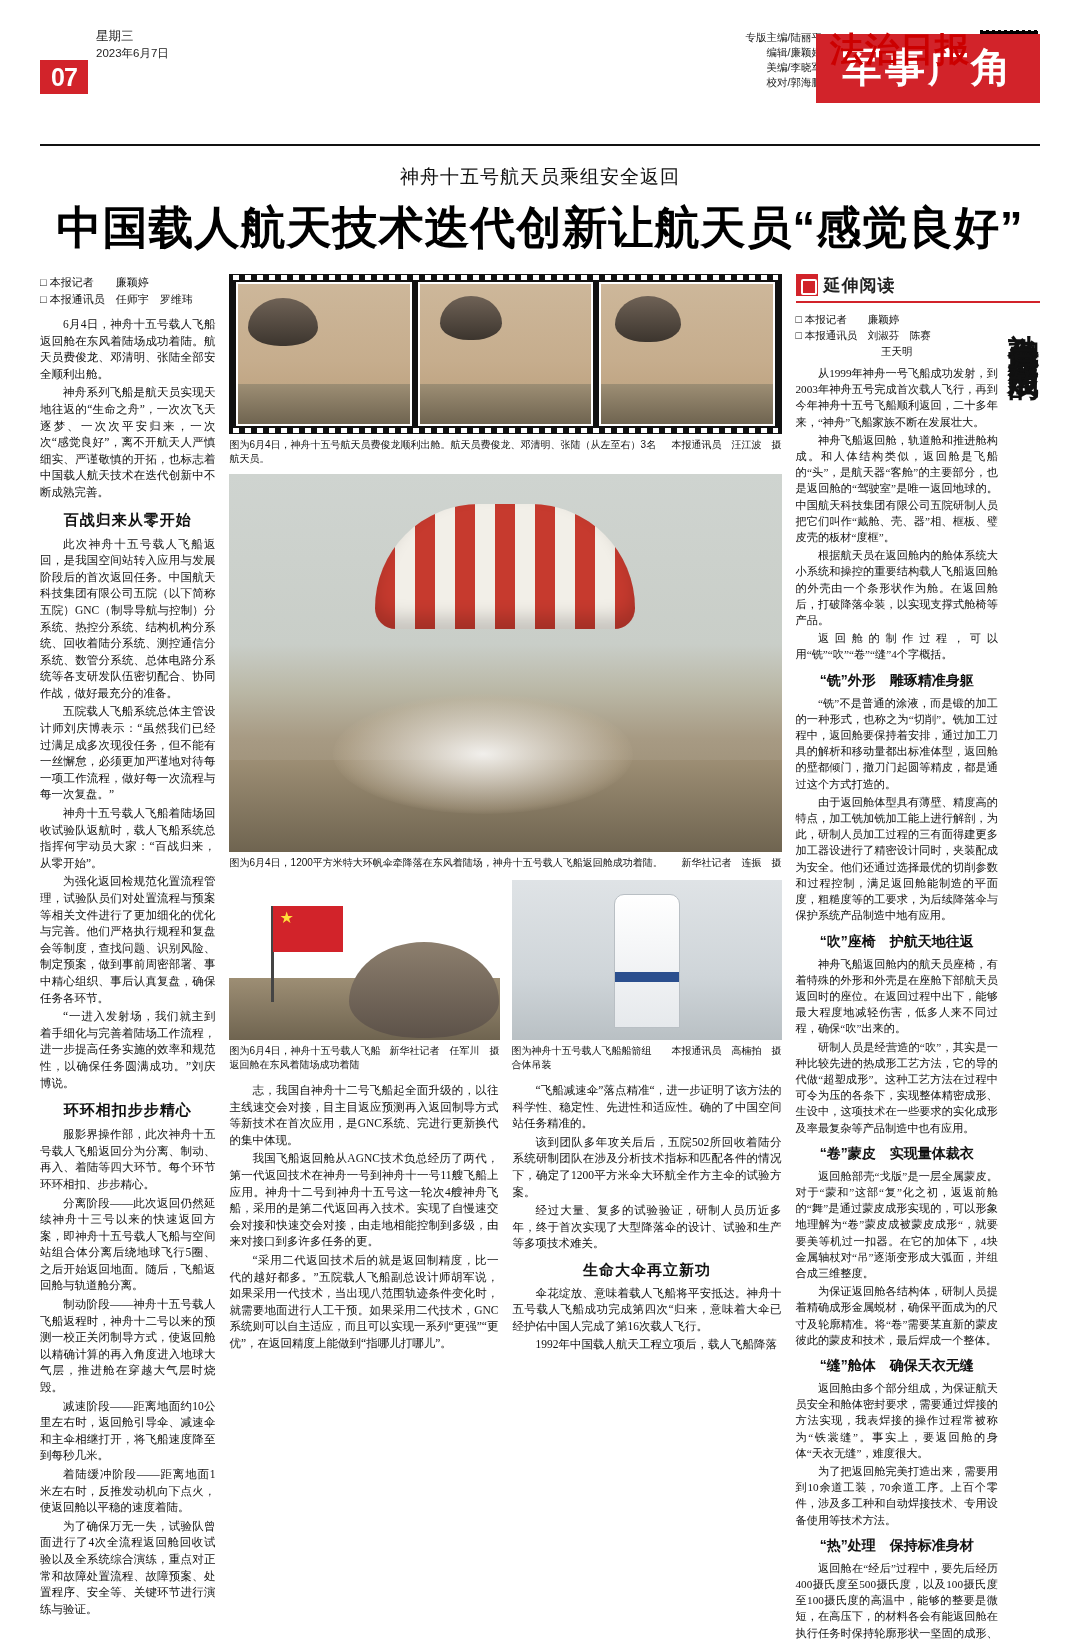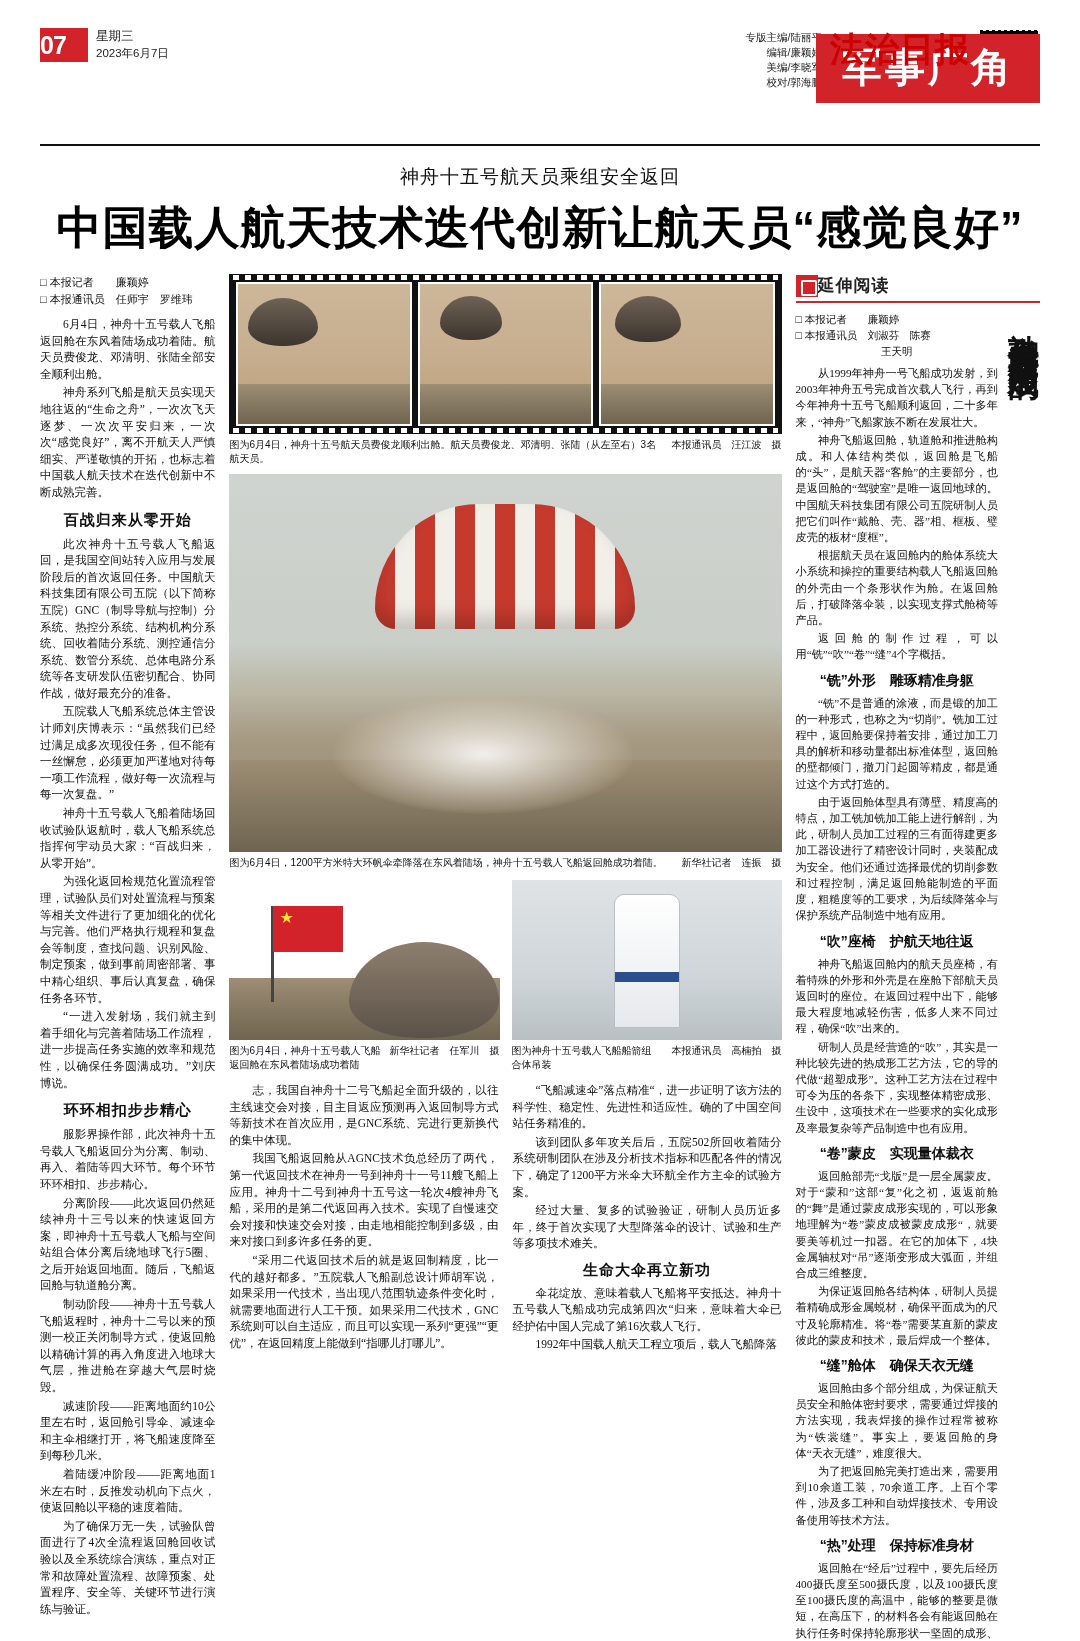--- a/index.html
+++ b/index.html
@@ -17,22 +17,23 @@
   .masthead{
     position:relative;
     height:110px;
     margin:28px 40px 0 40px;
     display:flex;
     align-items:flex-start;
   }
   .page-num-box{
     width:48px;height:34px;background:#d2232a;color:#fff;
     font-family:"Liberation Sans", sans-serif;
-    font-weight:bold;font-size:25px;line-height:34px;text-align:left;
+    font-weight:bold;font-size:25px;line-height:34px;text-align:center;
     letter-spacing:-1px;
+    margin-top:32px;
   }
   .page-meta{margin-left:8px;font-size:12px;line-height:17px;color:#222;
     font-family:"Liberation Sans", sans-serif;}
   .page-meta .wd{font-size:12.5px;}
   .page-meta .dt{font-size:11.5px;}
   .center-title{
     position:absolute;left:0;right:0;top:6px;text-align:right;
   }
   .center-title span{
     display:inline-block;
@@ -123,21 +124,21 @@
   }
   .photo-row{display:flex;gap:12px;margin-top:10px;}
   .photo-row .ph{flex:1;height:160px;position:relative;overflow:hidden;}
   .ph-flag{background:linear-gradient(#b9bfbd 0%,#adb2ad 42%,#9f9madv 43%,#a09478 60%,#8d8165 100%);}
   .ph-rocket{background:linear-gradient(#dfe3e6 0%,#cfd5d9 60%,#b9c0c4 100%);}
 
   .two-col-text{display:flex;gap:14px;margin-top:10px;}
   .two-col-text > div{flex:1;}
 
   
-  .ext-head{display:flex;align-items:center;border-bottom:2px solid #d2232a;padding-bottom:4px;}
+  .ext-head{display:flex;align-items:flex-start;gap:6px;border-bottom:2px solid #d2232a;padding-bottom:4px;}
   .ext-mark{width:22px;height:22px;background:#d2232a;position:relative;}
   .ext-mark:after{content:"";position:absolute;left:5px;top:5px;width:12px;height:12px;border:2px solid #fff;border-radius:2px;}
   .ext-title{font-family:"Liberation Sans", sans-serif;font-weight:bold;font-size:17px;color:#222;letter-spacing:1px;}
   .vert-title{
     writing-mode:vertical-rl;
     font-family:"Liberation Sans", sans-serif;
     font-weight:bold;
     font-size:31px;
     letter-spacing:3px;
     line-height:1.1;

